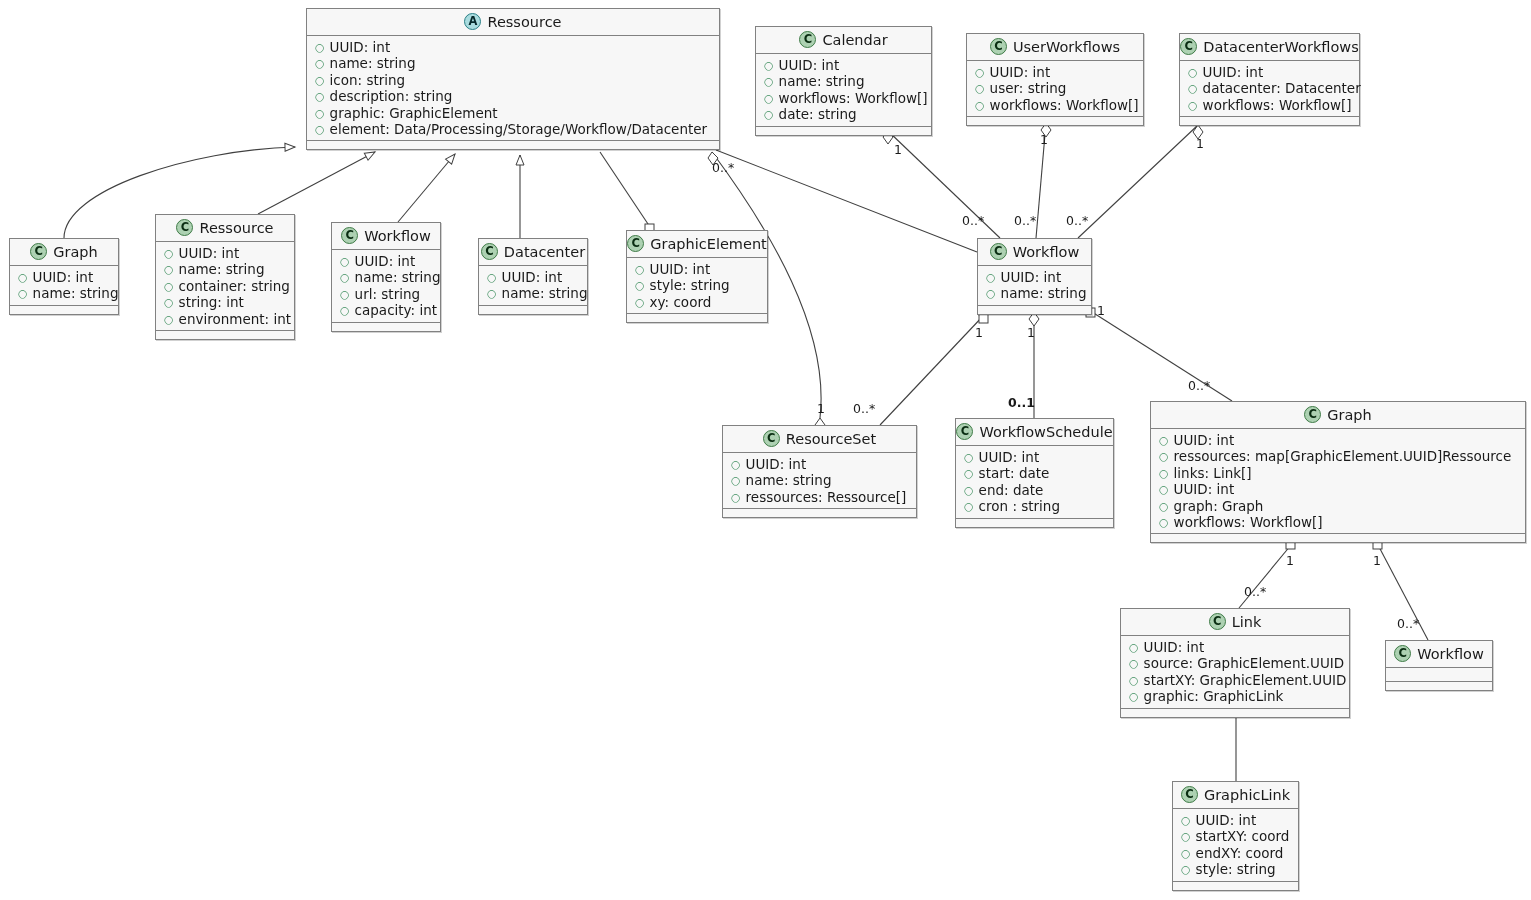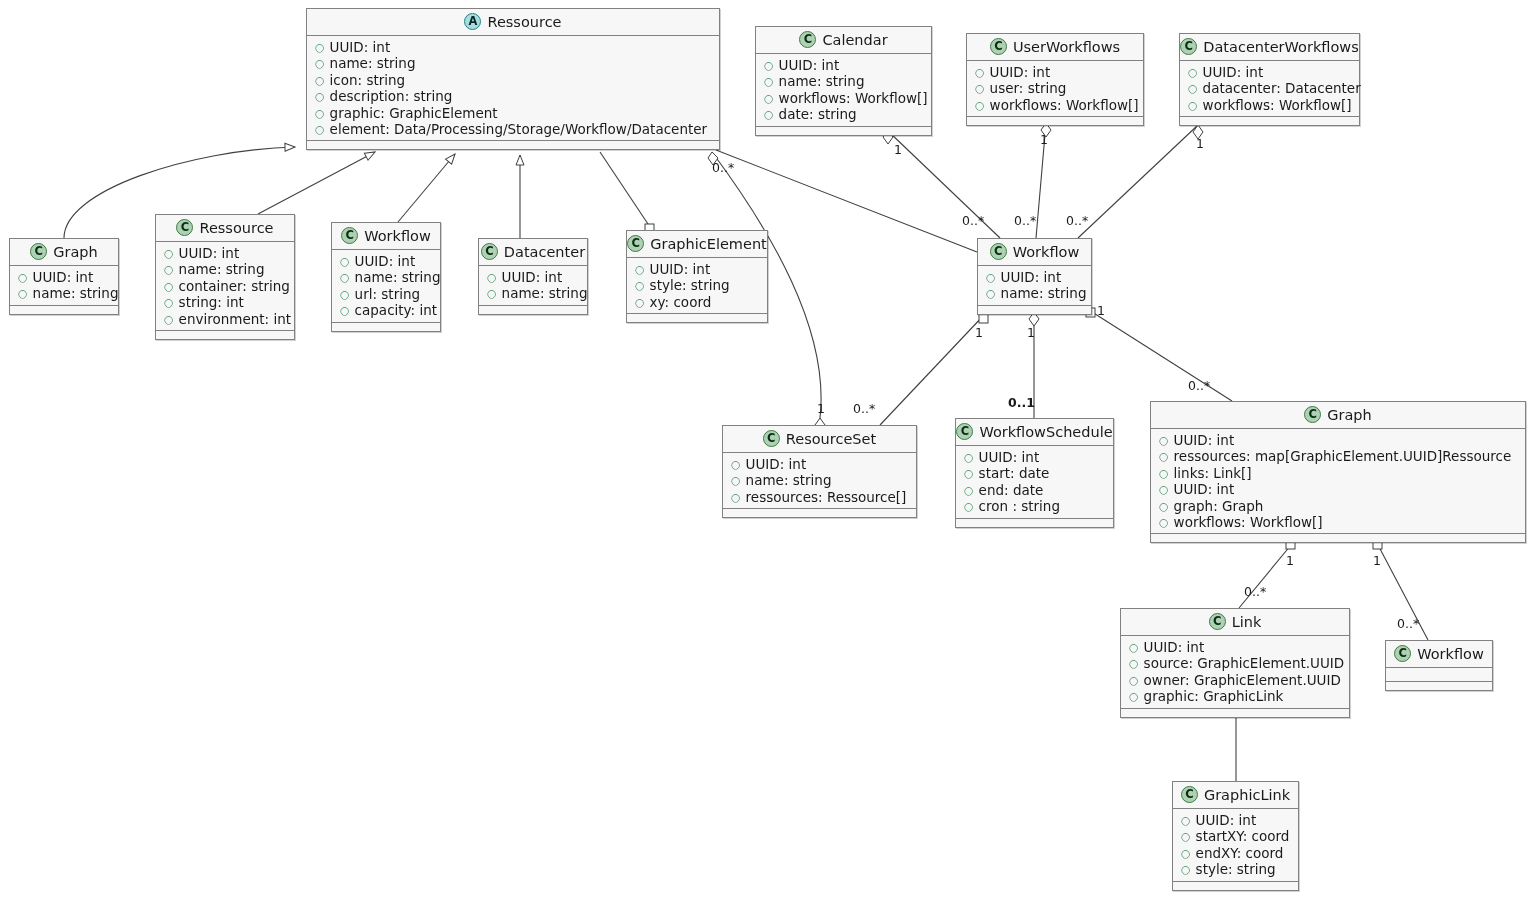--- a/index.html
+++ b/index.html
@@ -455,21 +455,21 @@
           <div class="attr">
             <span class="vis">○</span>
             <span>UUID: int</span>
           </div>
           <div class="attr">
             <span class="vis">○</span>
             <span>source: GraphicElement.UUID</span>
           </div>
           <div class="attr">
             <span class="vis">○</span>
-            <span>owner: GraphicElement.UUID</span>
+            <span>startXY: GraphicElement.UUID</span>
           </div>
           <div class="attr">
             <span class="vis">○</span>
             <span>graphic: GraphicLink</span>
           </div>
         </div>
         <div class="uml-methods"></div>
       </div>
       <div class="uml-class" style="left: 1385px; top: 640px; width: 108px;">
         <div class="uml-header">

